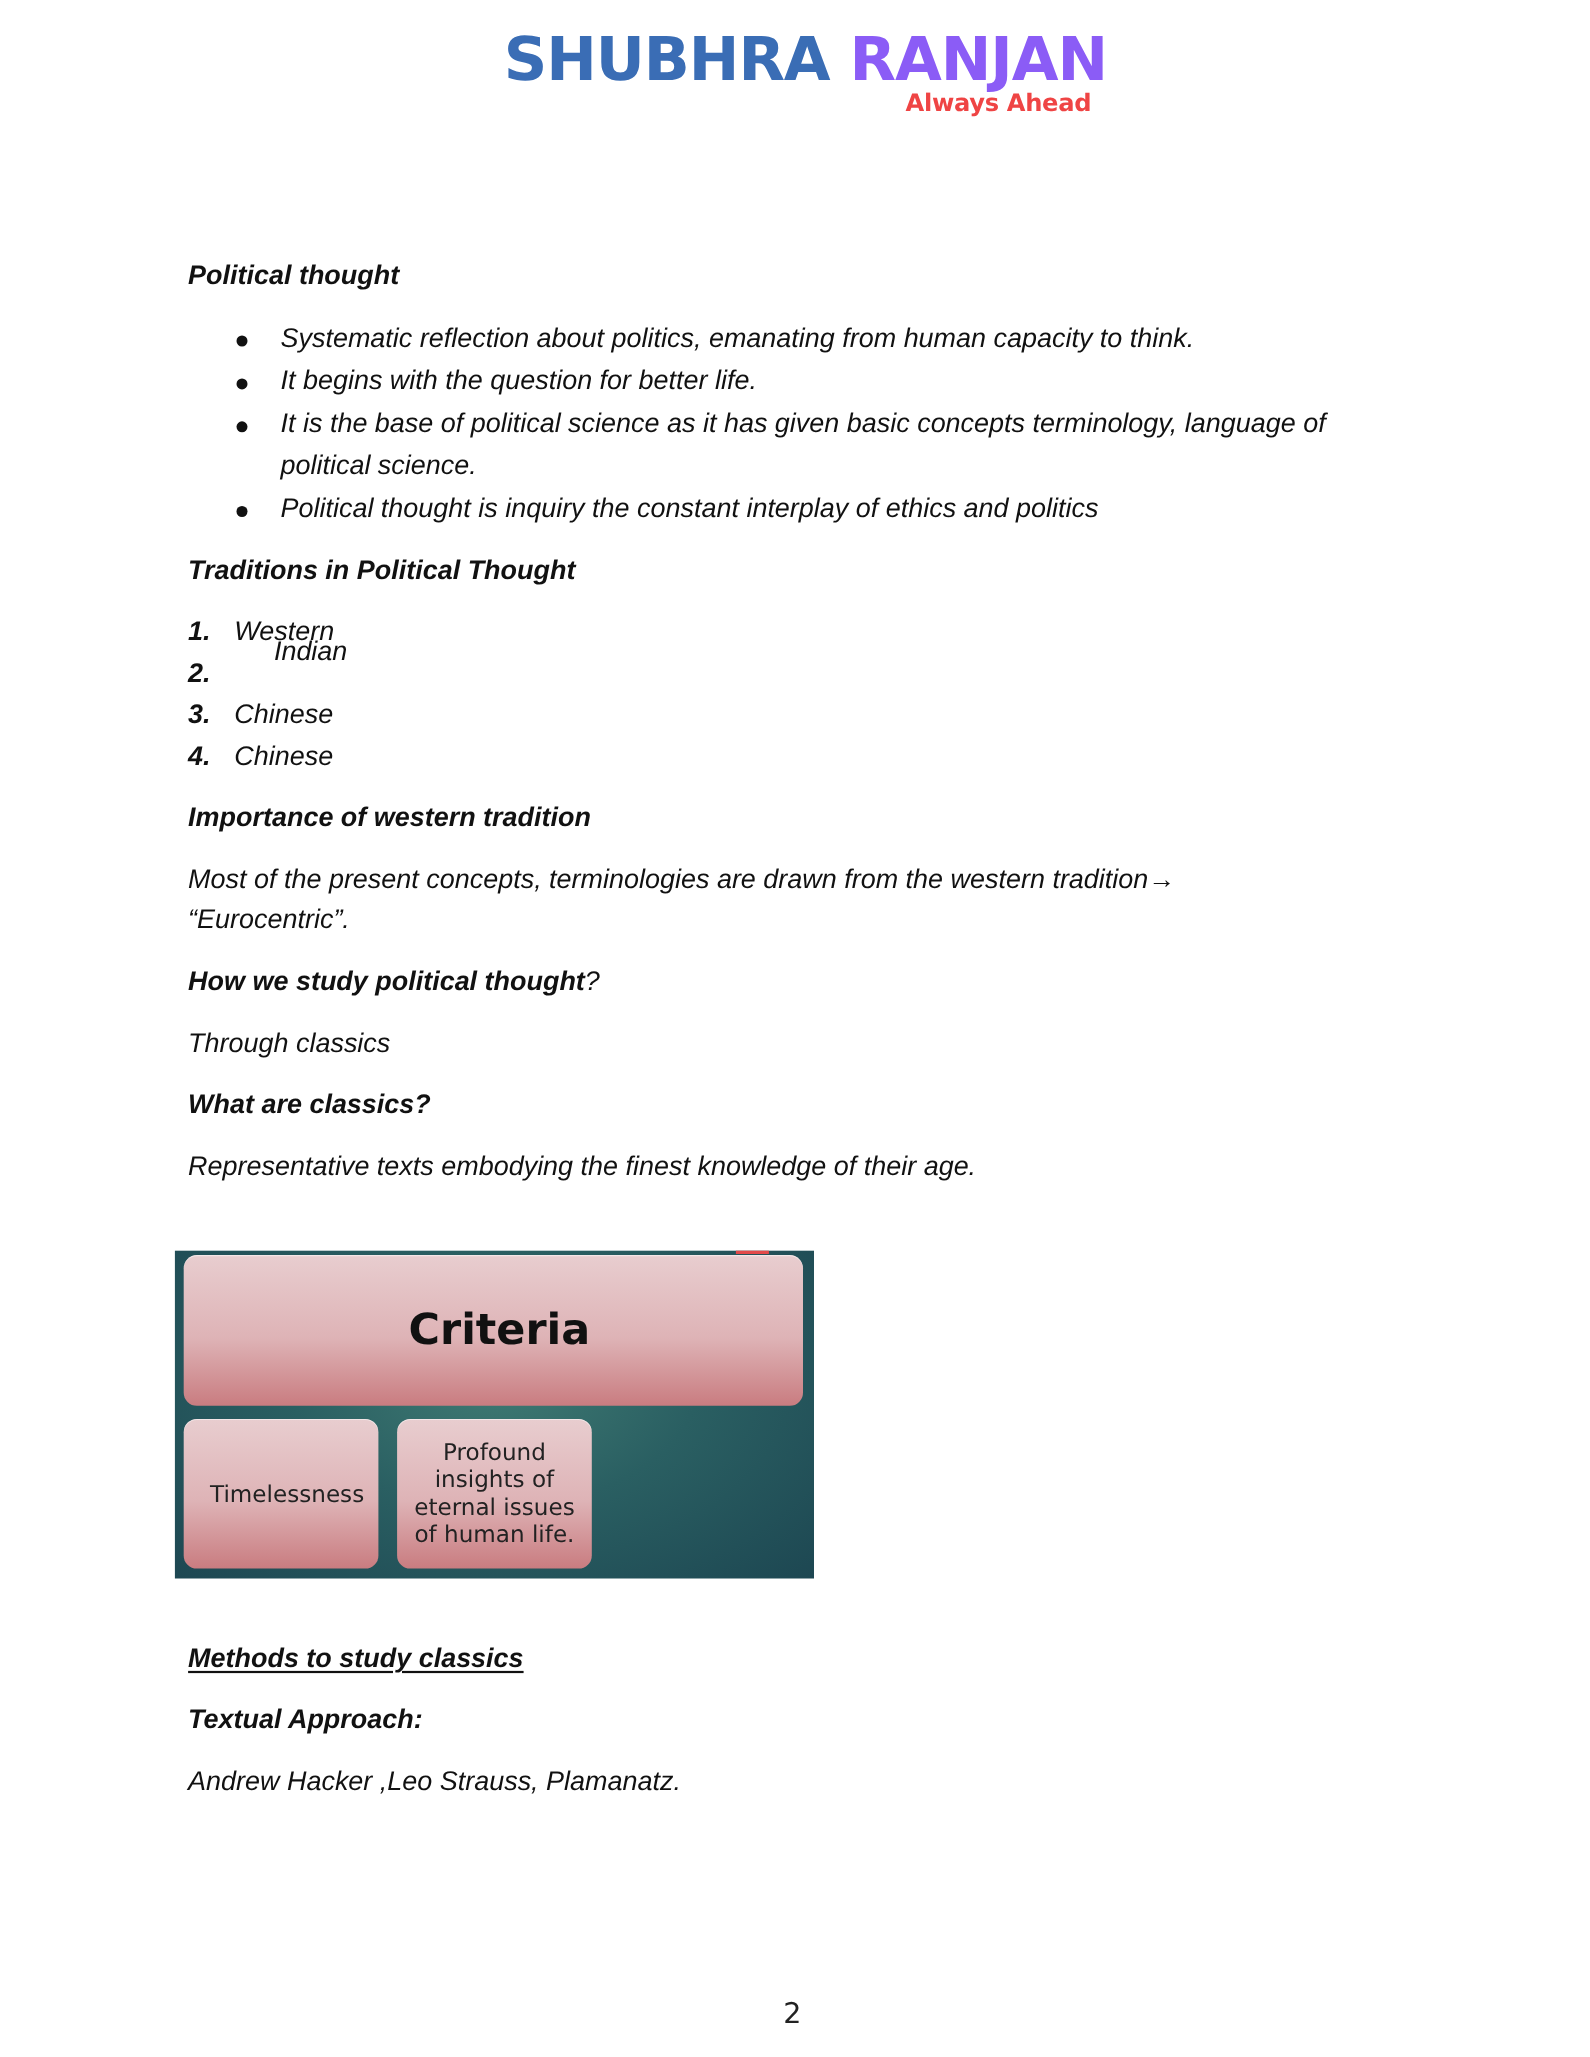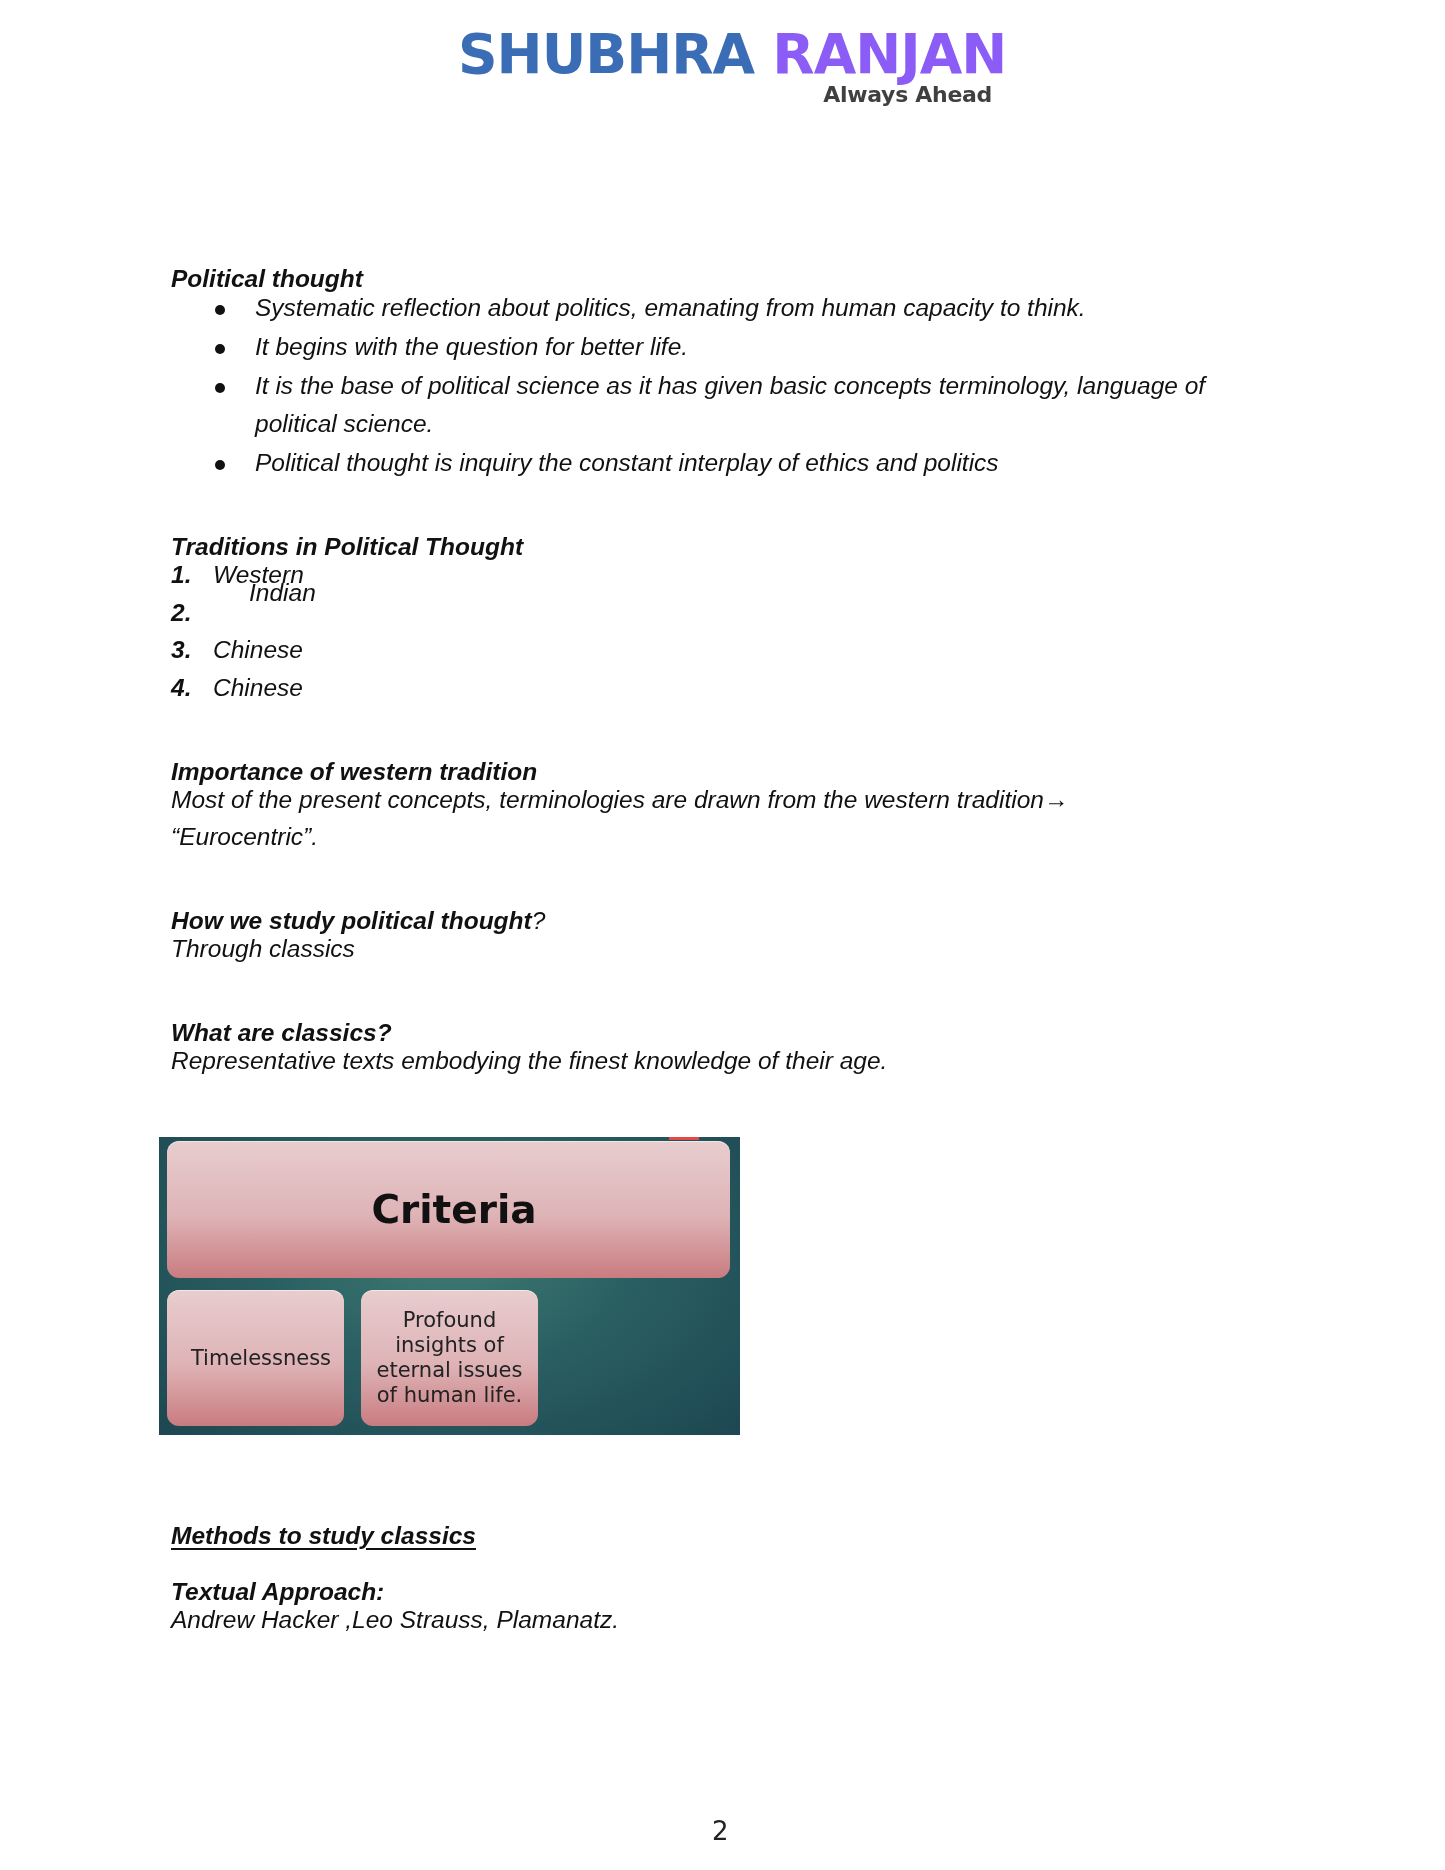--- a/index.html
+++ b/index.html
@@ -3,24 +3,24 @@
   <meta charset="utf-8">
   <style>
     * { box-sizing: border-box; margin: 0; padding: 0; }
     html, body { width: 1445px; height: 1870px; background: #ffffff; }
     body { position: relative; font-family: "Liberation Sans", sans-serif; color: #111; overflow: hidden; }
 
     .logo { position: absolute; left: 458px; top: 22px; width: 540px; height: 90px; }
     .logo-main { position: absolute; left: 0; top: 0; font-family: "DejaVu Sans", sans-serif; font-weight: bold; font-size: 55px; letter-spacing: -1px; line-height: 64px; white-space: nowrap; }
     .logo-blue { color: #3a6db5; }
     .logo-red { color: #8b5cf6; }
-    .logo-tag { position: absolute; right: 6px; top: 60px; font-family: "DejaVu Sans", sans-serif; font-weight: bold; font-size: 22px; color: #404040; letter-spacing: -0.3px; }
+    .logo-tag { position: absolute; right: 6px; top: 60px; font-family: "DejaVu Sans", sans-serif; font-weight: bold; font-size: 22px; color: #ef4444; letter-spacing: -0.3px; }
 
     .content { position: absolute; left: 171px; top: 0; width: 1100px; font-style: italic; font-size: 24.5px; }
-    .h { position: absolute; font-weight: bold; font-style: italic; font-size: 24.5px; white-space: nowrap; margin-top: 28px; }
+    .h { position: absolute; font-weight: bold; font-style: italic; font-size: 24.5px; white-space: nowrap; }
     .p { position: absolute; font-style: italic; font-size: 24.5px; white-space: nowrap; }
     .u { text-decoration: underline; text-underline-offset: 4px; text-decoration-thickness: 2px; }
 
     .bullet { position: absolute; left: 44px; width: 10px; height: 10px; border-radius: 50%; background: #111; }
     .num { position: absolute; font-weight: bold; font-style: italic; }
 
     .diagram { position: absolute; left: 159px; top: 1137px; width: 581px; height: 298px; background: radial-gradient(ellipse at 50% 40%, #3f7a73 0%, #2a5f62 45%, #1d4752 100%); }
     .diagram-accent { position: absolute; left: 510px; top: 0; width: 30px; height: 3px; background: #e24a4a; }
     .box { position: absolute; border-radius: 12px; background: linear-gradient(#e8cdcf 0%, #deb3b6 55%, #c97c80 100%); display: flex; align-items: center; justify-content: center; text-align: center; font-family: "DejaVu Sans", sans-serif; font-style: normal; color: #222; box-shadow: inset 0 1px 0 rgba(255,255,255,0.5); padding-left: 11px; }
     .box-title { left: 8px; top: 4px; width: 563px; height: 137px; font-weight: bold; font-size: 39px; color: #111; }

